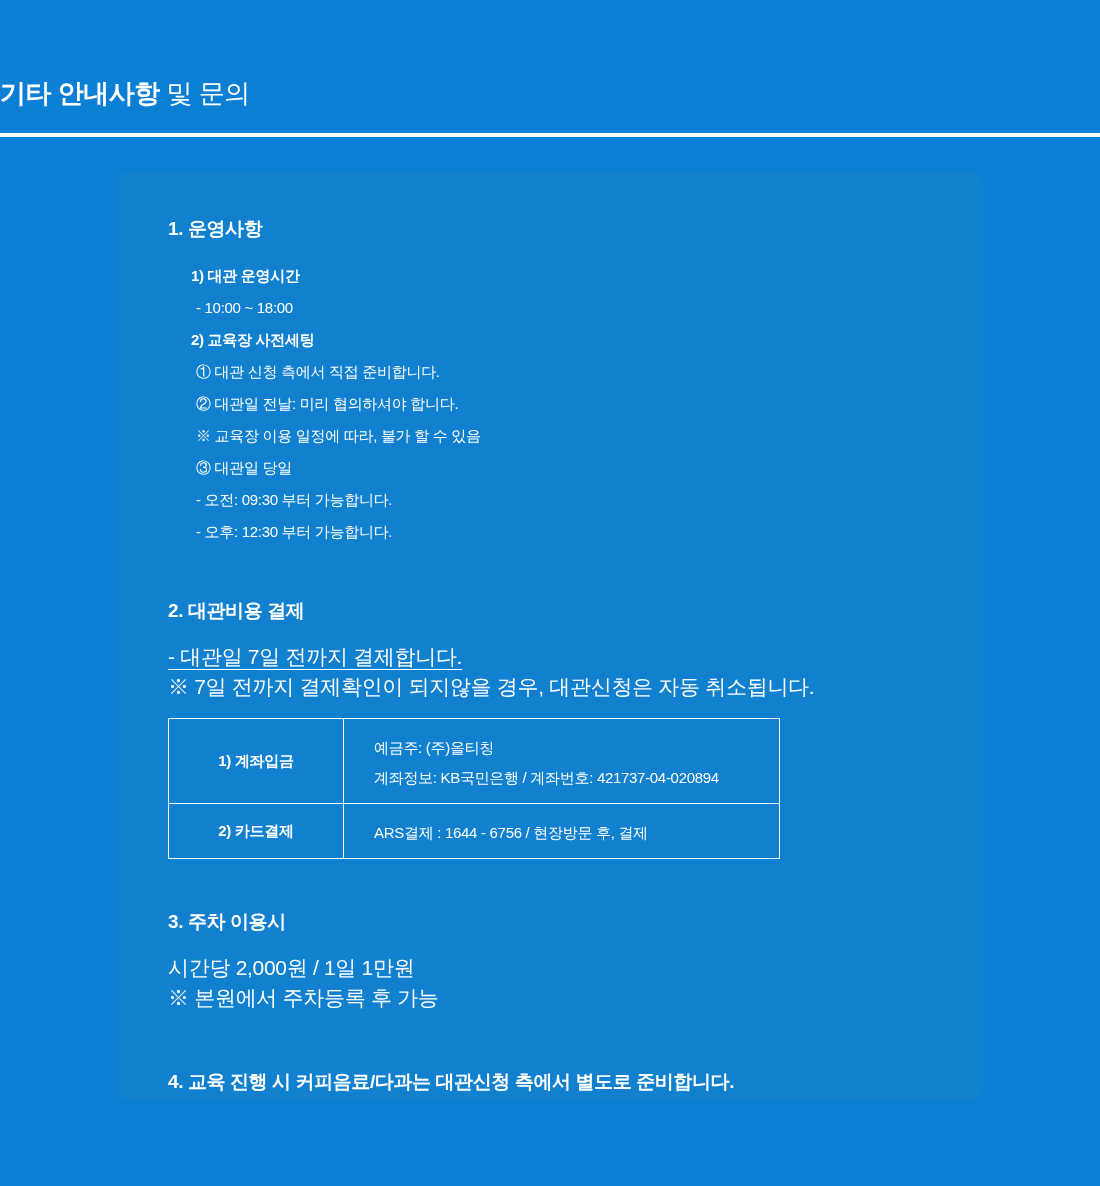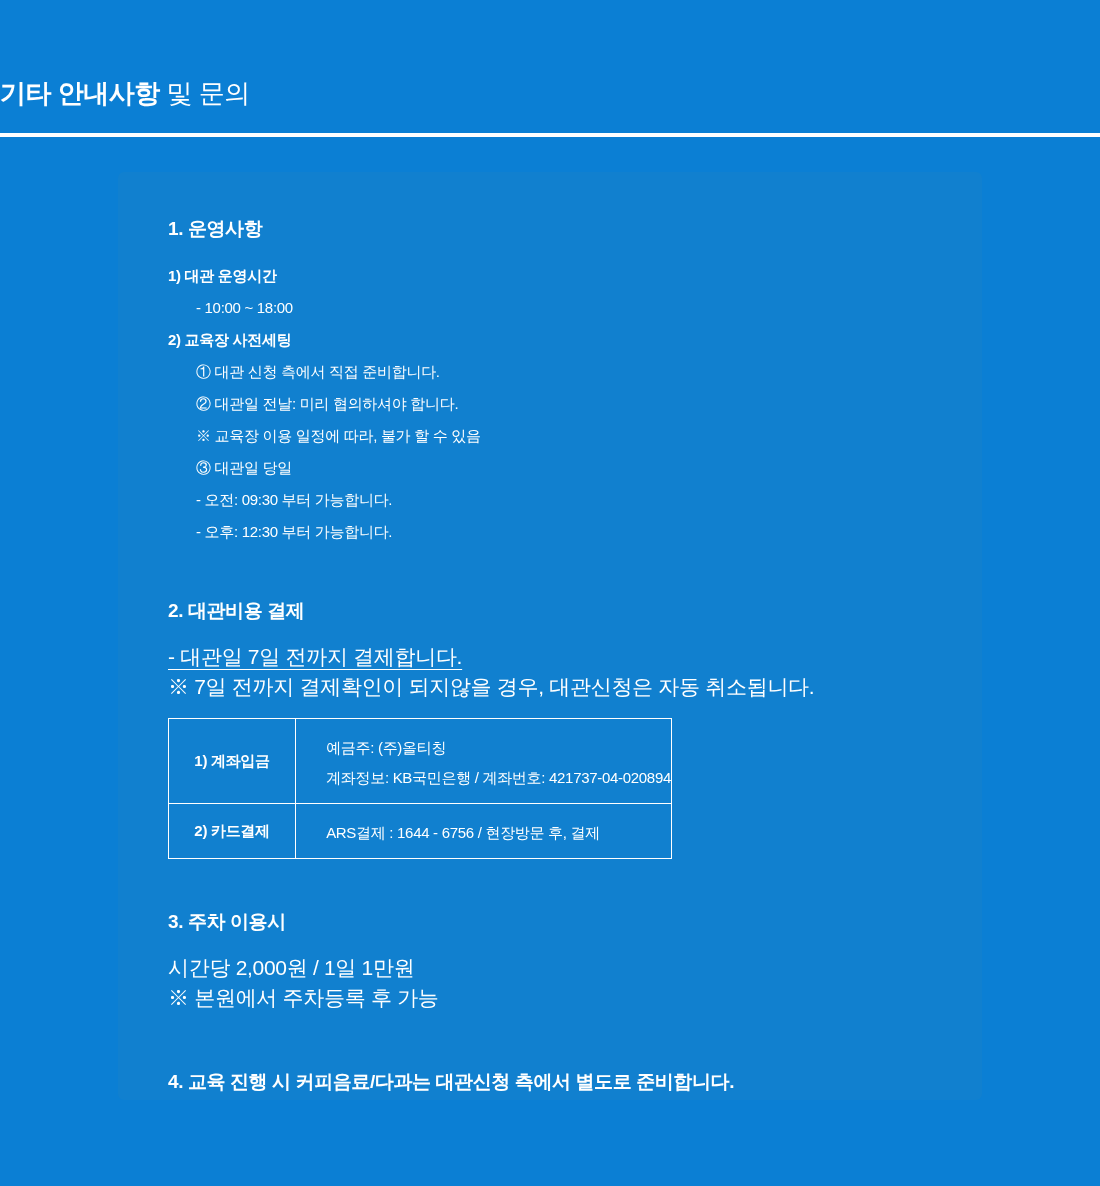--- a/index.html
+++ b/index.html
@@ -84,41 +84,42 @@
 
   .line {
     font-size: 15px;
     line-height: 32px;
     color: #ffffff;
     letter-spacing: -0.3px;
     white-space: nowrap;
   }
   .line.bold {
     font-weight: bold;
+    margin-left: 23px;
   }
   .indent1 {
     padding-left: 28px;
   }
 
   .note {
     font-size: 21px;
     line-height: 30px;
     letter-spacing: -0.3px;
     white-space: nowrap;
   }
   .note.underline-seg {
     text-decoration: underline;
     text-underline-offset: 5px;
     text-decoration-thickness: 1px;
   }
 
   
   .pay-table {
     margin-top: 16px;
-    width: 504px;
+    width: 612px;
     border-collapse: collapse;
     border: 1px solid #ffffff;
   }
   .pay-table td {
     border: 1px solid #ffffff;
     color: #ffffff;
     font-size: 15px;
     letter-spacing: -0.3px;
     vertical-align: middle;
   }

